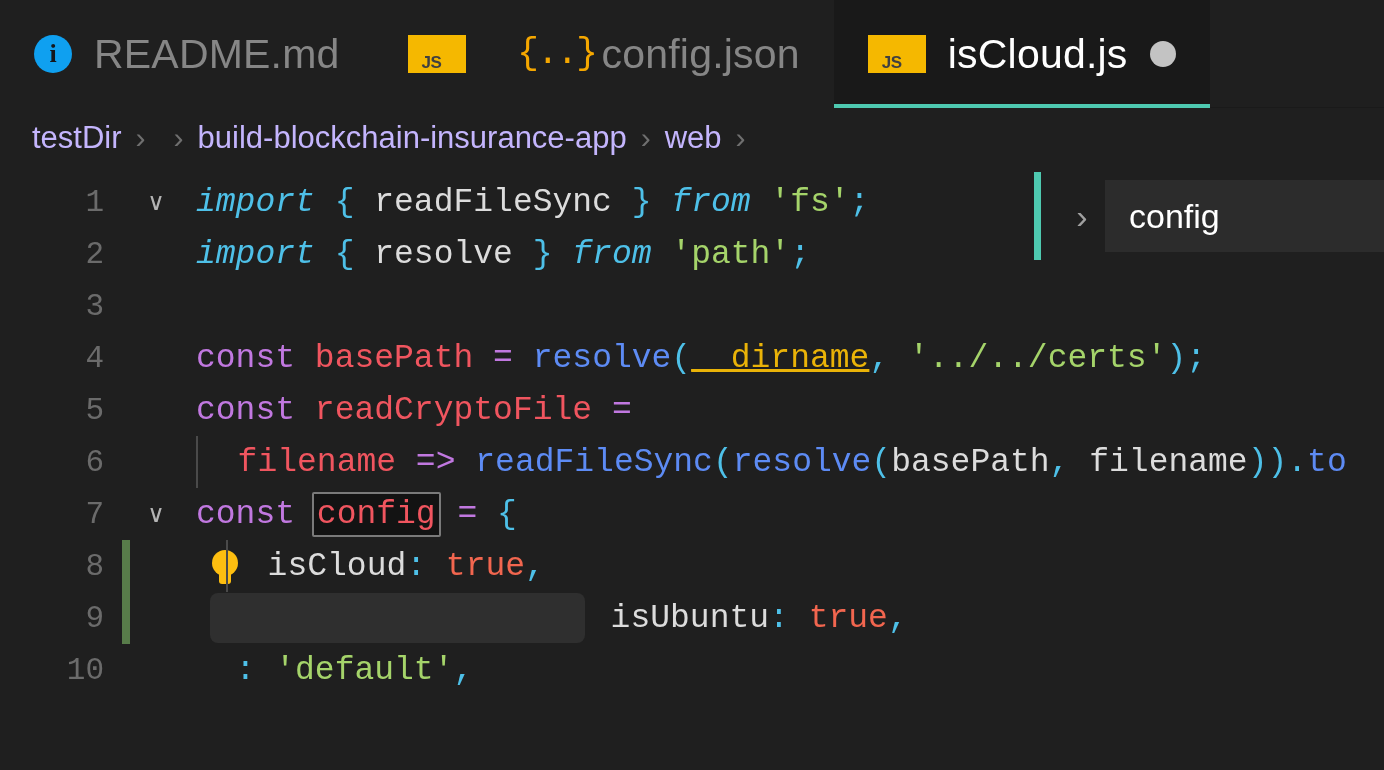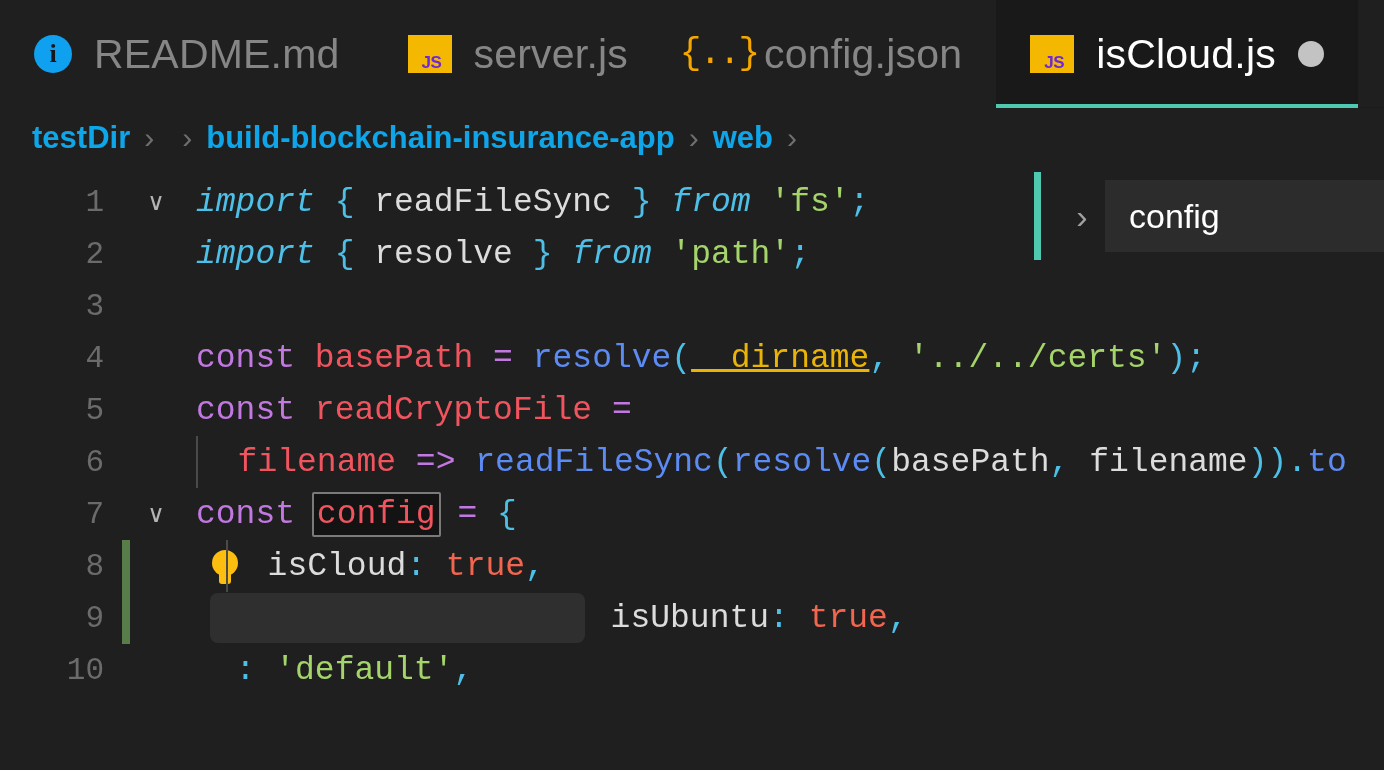--- a/index.html
+++ b/index.html
@@ -72,23 +72,23 @@
     width: 38px; height: 38px;
     border-radius: 50%;
     background: #0fa0f0;
     color: #14171c;
     font-family: "Liberation Serif", serif;
     font-weight: bold;
     font-size: 26px;
     line-height: 1;
   }
   .ficon-js {
-    width: 44px; height: 38px;
+    width: 58px; height: 38px;
     background: #f5b800;
-    color: #6d28d9;
+    color: #404040;
     font-size: 17px;
     font-weight: bold;
     font-family: "Liberation Sans", sans-serif;
     letter-spacing: -0.5px;
     padding-left: 14px;
     align-items: flex-end;
     justify-content: flex-start;
   }
   .ficon-json {
     width: 46px; height: 40px;
@@ -113,23 +113,22 @@
     height: 60px;
     padding: 0 0 0 32px;
     background: #1f1f1f;
     font-size: 31px;
     color: #8a8a8a;
     gap: 0;
     white-space: nowrap;
     overflow: hidden;
   }
   .crumb {
-    color: #0ea5e9;
+    color: #c4b5fd;
     cursor: pointer;
-    font-weight: bold;
   }
   .crumb-sep {
     color: #6f6f6f;
     font-size: 30px;
     padding: 0 14px;
     font-family: "Liberation Sans", sans-serif;
   }
 
   
   .popup {
@@ -290,21 +289,20 @@
 
 <div id="app">
 
   <div class="tabbar" id="tabbar">
       <div class="tab">
         <span class="ficon ficon-md">i</span>
         <span class="tab-label">README.md</span>
       </div>
       <div class="tab">
         <span class="ficon ficon-js">JS</span>
-        <span class="tab-label">server.js</span>
       </div>
       <div class="tab">
         <span class="ficon ficon-json">{..}</span>
         <span class="tab-label">config.json</span>
       </div>
       <div class="tab active">
         <span class="ficon ficon-js">JS</span>
         <span class="tab-label">isCloud.js</span>
         <span class="dirty-dot"></span>
       </div>

